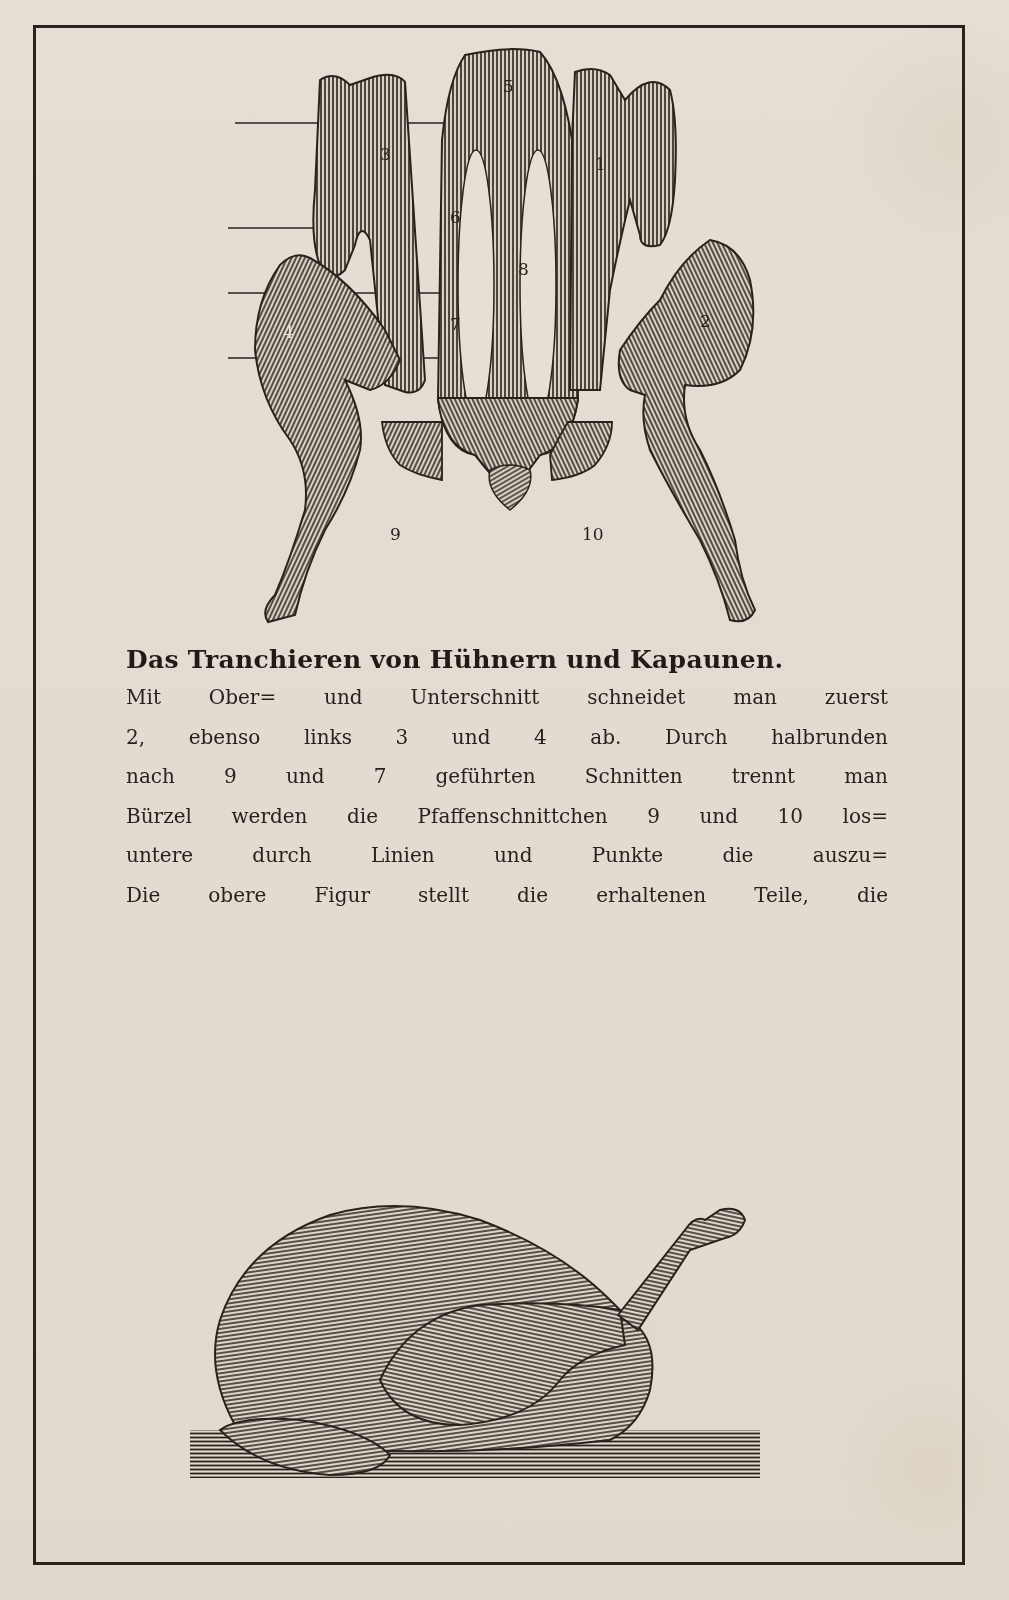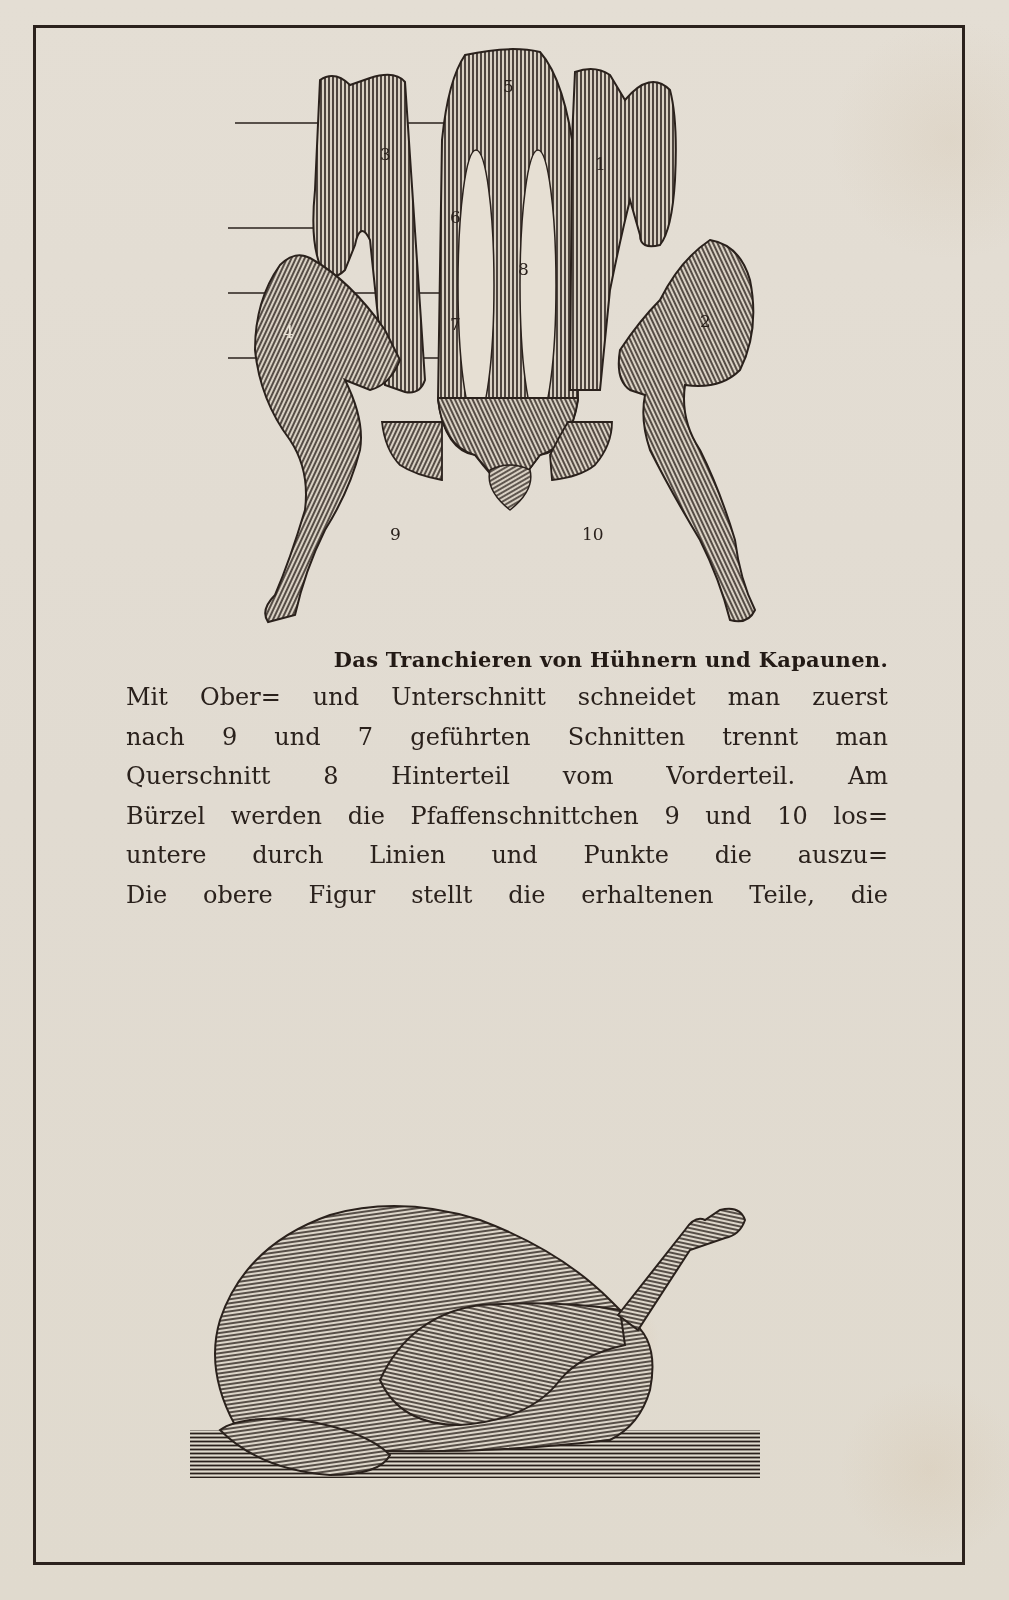--- a/index.html
+++ b/index.html
@@ -56,31 +56,30 @@
     .text-block {
       position: absolute;
       left: 126px;
       top: 641px;
       width: 762px;
     }
     .caption-title {
       display: block;
       font-family: "DejaVu Serif", serif;
       font-weight: bold;
-      font-size: 21px;
+      font-size: 25px;
       letter-spacing: 0.3px;
       line-height: 37px;
-      text-align: right;
       white-space: nowrap;
       color: #231a15;
     }
     .body-line {
       display: block;
       font-family: "DejaVu Serif", serif;
-      font-size: 24px;
+      font-size: 20px;
       line-height: 39.5px;
       white-space: nowrap;
       text-align: justify;
       text-align-last: justify;
       color: #2a211c;
     }
     .body-line.last {
       text-align-last: left;
     }
     
@@ -153,22 +152,22 @@
     <path d="M162,382 L222,382 L222,440 Q195,435 180,425 Q165,410 162,382 Z" fill="url(#dhatch)" stroke="#2a211c" stroke-width="1.8"></path>
     <path d="M348,382 L392,382 Q392,405 375,425 Q360,437 332,440 L330,415 Q340,395 348,382 Z" fill="url(#dhatch2)" stroke="#2a211c" stroke-width="1.8"></path>
     <text class="part-num" x="170" y="500">9</text>
     <text class="part-num" x="362" y="500">10</text>
   </svg>
 </div>
 
 <div class="text-block">
   <span class="caption-title">Das Tranchieren von Hühnern und Kapaunen.</span>
   <span class="body-line">Mit Ober= und Unterschnitt schneidet man zuerst</span>
+  <span class="body-line">2, ebenso links 3 und 4 ab. Durch halbrunden</span>
   <span class="body-line">nach 9 und 7 geführten Schnitten trennt man</span>
-  <span class="body-line">Querschnitt 8 Hinterteil vom Vorderteil. Am</span>
   <span class="body-line">Bürzel werden die Pfaffenschnittchen 9 und 10 los=</span>
   <span class="body-line">untere durch Linien und Punkte die auszu=</span>
   <span class="body-line">Die obere Figur stellt die erhaltenen Teile, die</span>
 </div>
 
 <div class="fig-bottom">
   <svg viewBox="0 0 640 300" xmlns="http://www.w3.org/2000/svg">
     <defs>
       <pattern id="bhatch" width="5" height="4" patternUnits="userSpaceOnUse" patternTransform="rotate(-8)">
         <rect width="5" height="4" fill="#ddd6ca"></rect>

